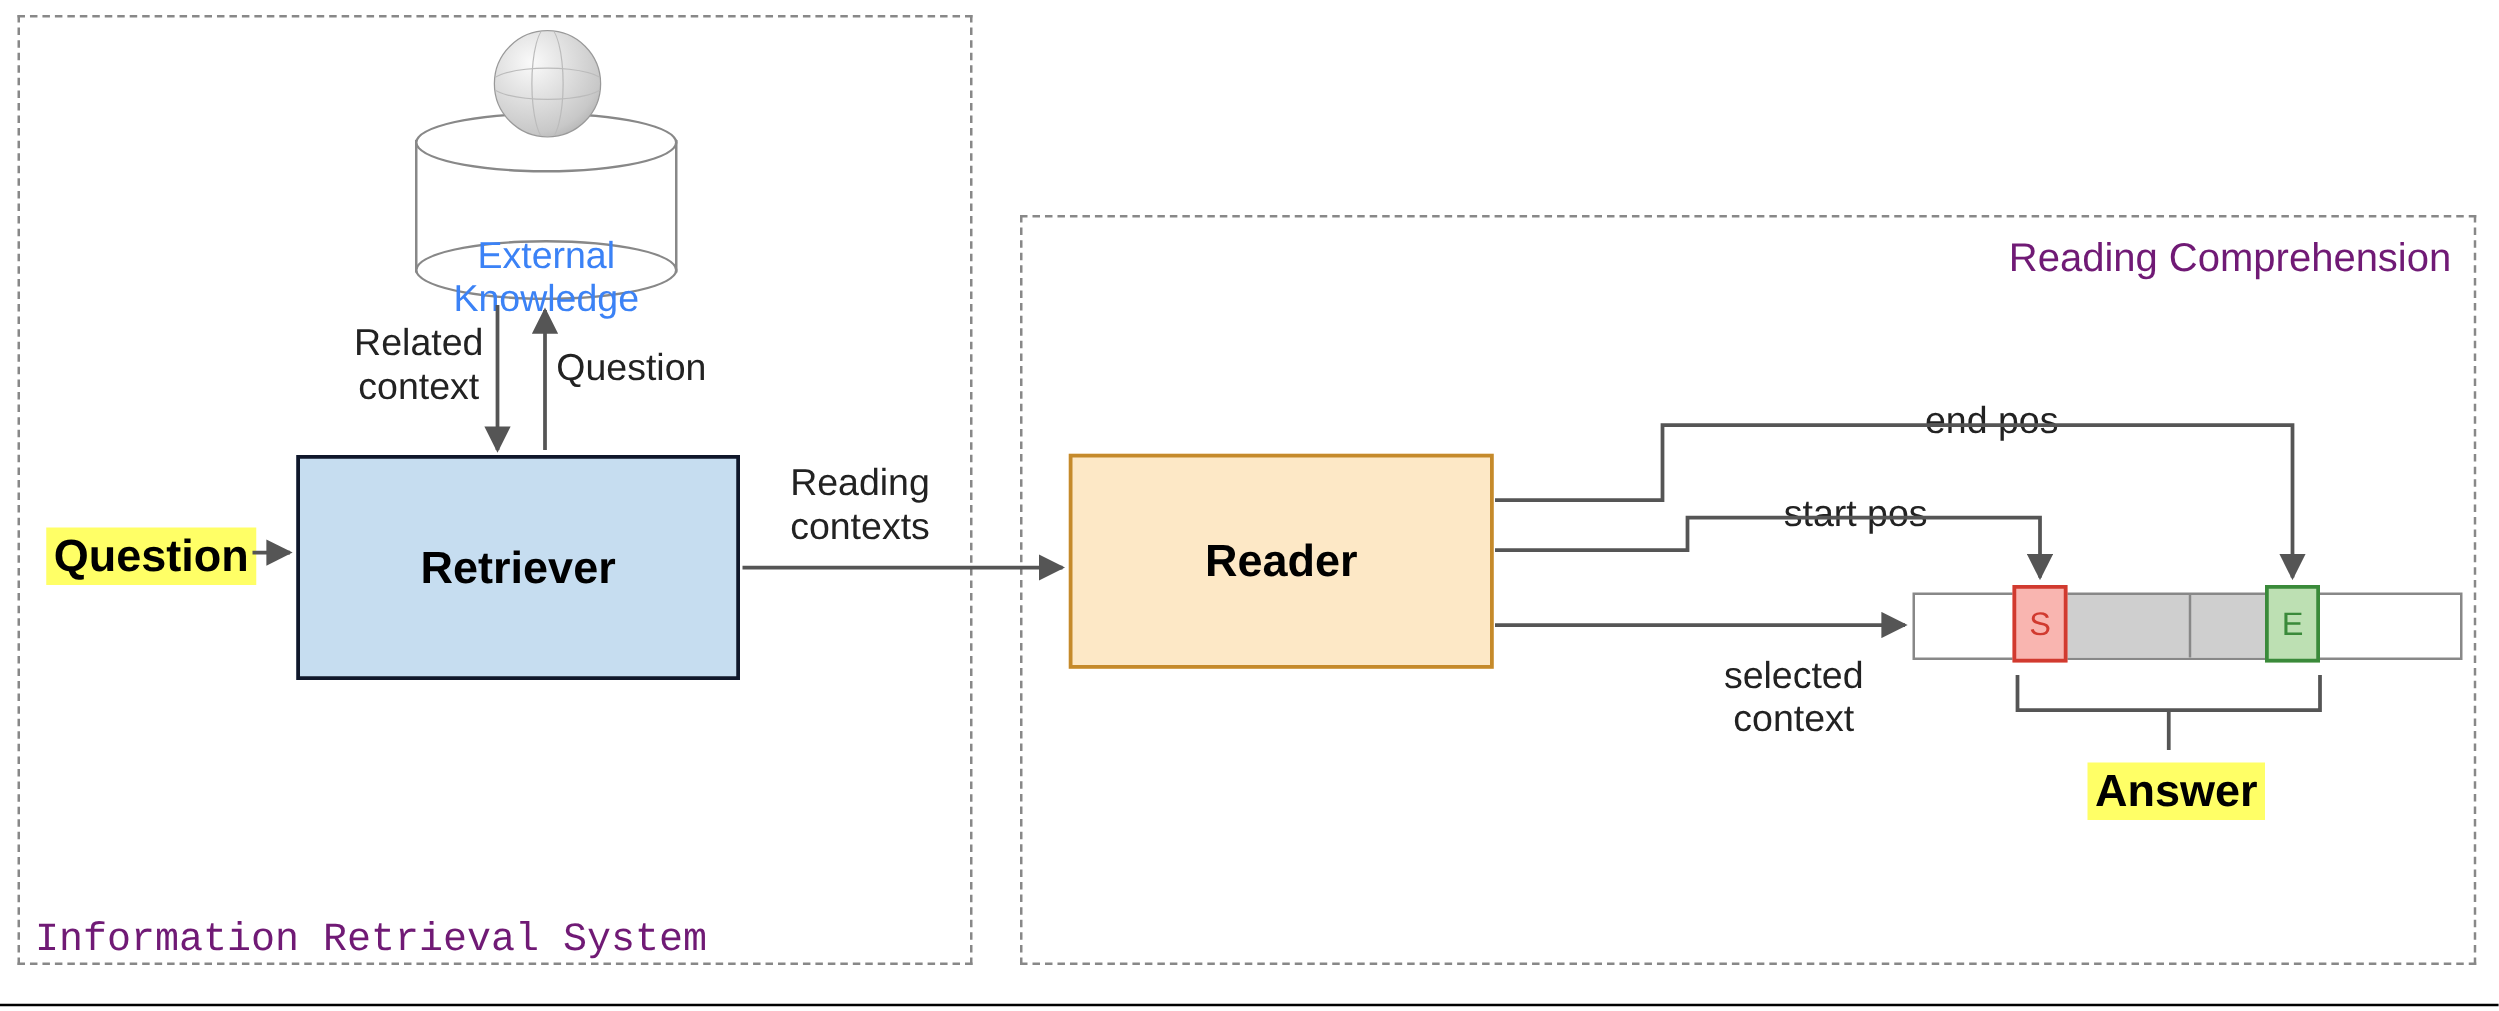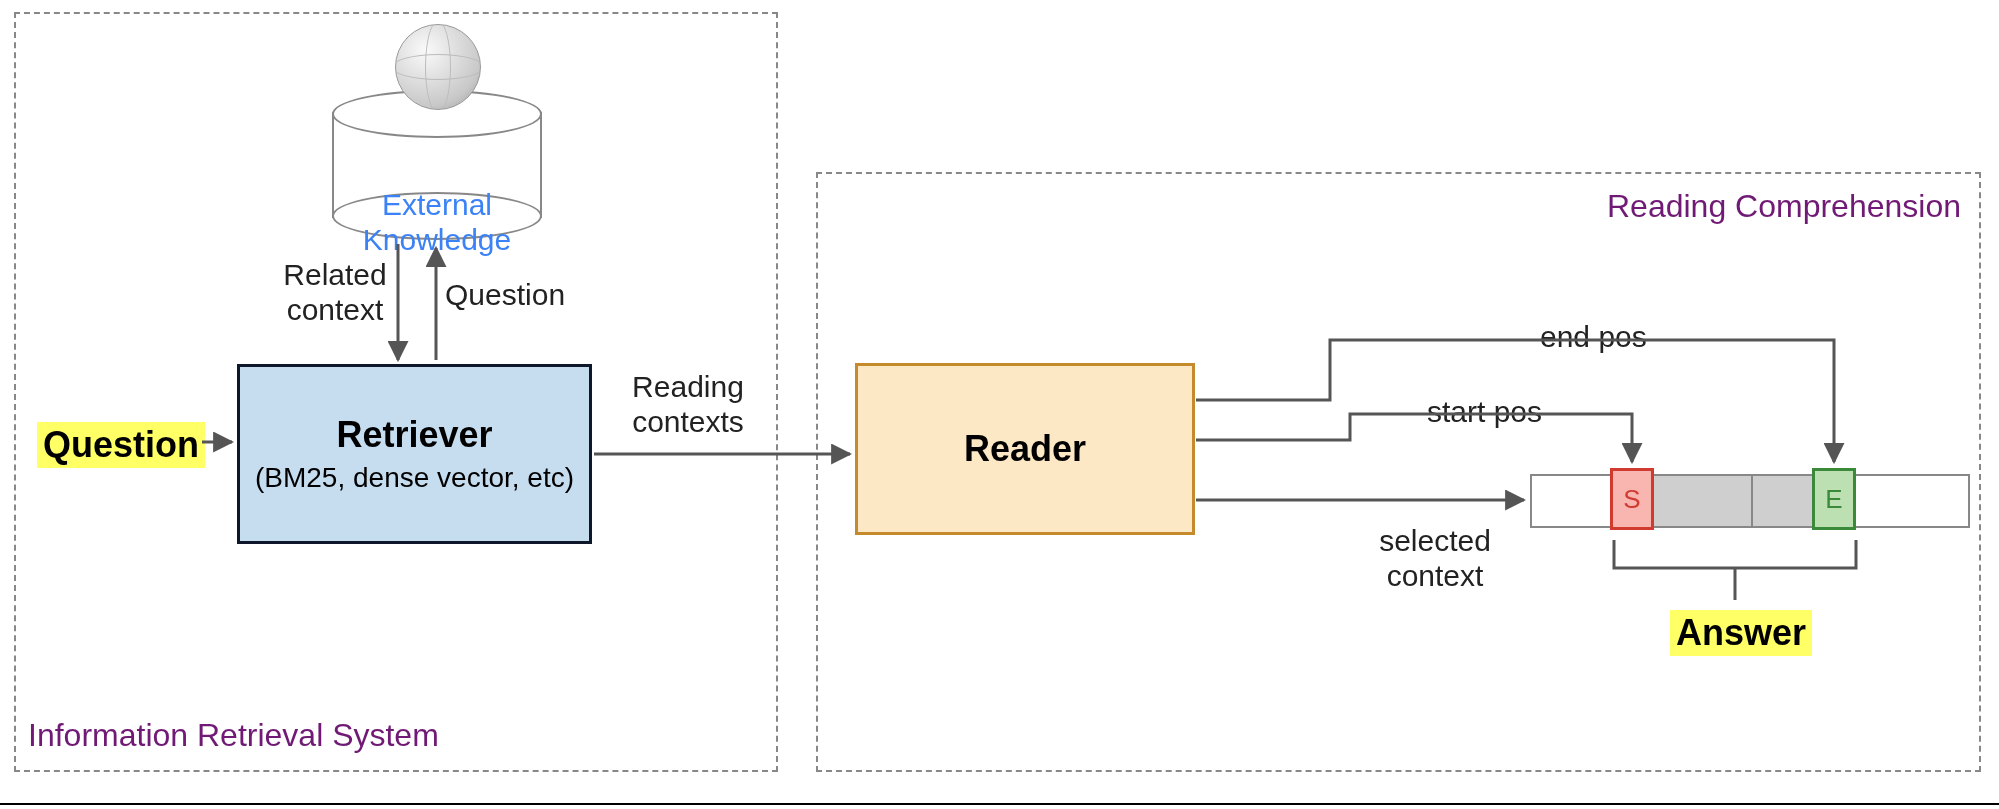--- a/index.html
+++ b/index.html
@@ -120,32 +120,31 @@
     left: 0; top: 0;
     width: 1999px;
     height: 809px;
     pointer-events: none;
   }
 </style>
 </head>
 <body>
 
 <div class="panel" style="left:14px; top:12px; width:764px; height:760px;">
-  <div class="panel-label" style="left:12px; bottom:16px;">Information Retrieval System</div>
+  <div class="panel-label" style="left:12px; bottom:0;font-family:Liberation Mono, monospace;">Information Retrieval System</div>
 </div>
 
 <div class="panel" style="left:816px; top:172px; width:1165px; height:600px;">
   <div class="panel-label" style="right:18px; top:14px;">Reading Comprehension</div>
 </div>
 
 <div class="highlight" style="left:37px; top:422px;">Question</div>
 
 <div class="box retriever" style="left:237px; top:364px; width:355px; height:180px;">
   <div style="font-weight:bold; font-size:36px;">Retriever</div>
-  <div style="font-size:28px; margin-top:6px;">(BM25, dense vector, etc)</div>
 </div>
 
 <div class="cylinder" style="left:332px; top:90px; width:210px; height:150px;">
   <div class="cyl-body" style="top:22px; bottom:22px;"></div>
   <div class="cyl-ellipse" style="top:0; height:44px;"></div>
   <div class="cyl-ellipse" style="bottom:0; height:44px;"></div>
   <div class="cyl-text" style="top:50px;">
     <span>External</span><br>
     <span>Knowledge</span>
   </div>

